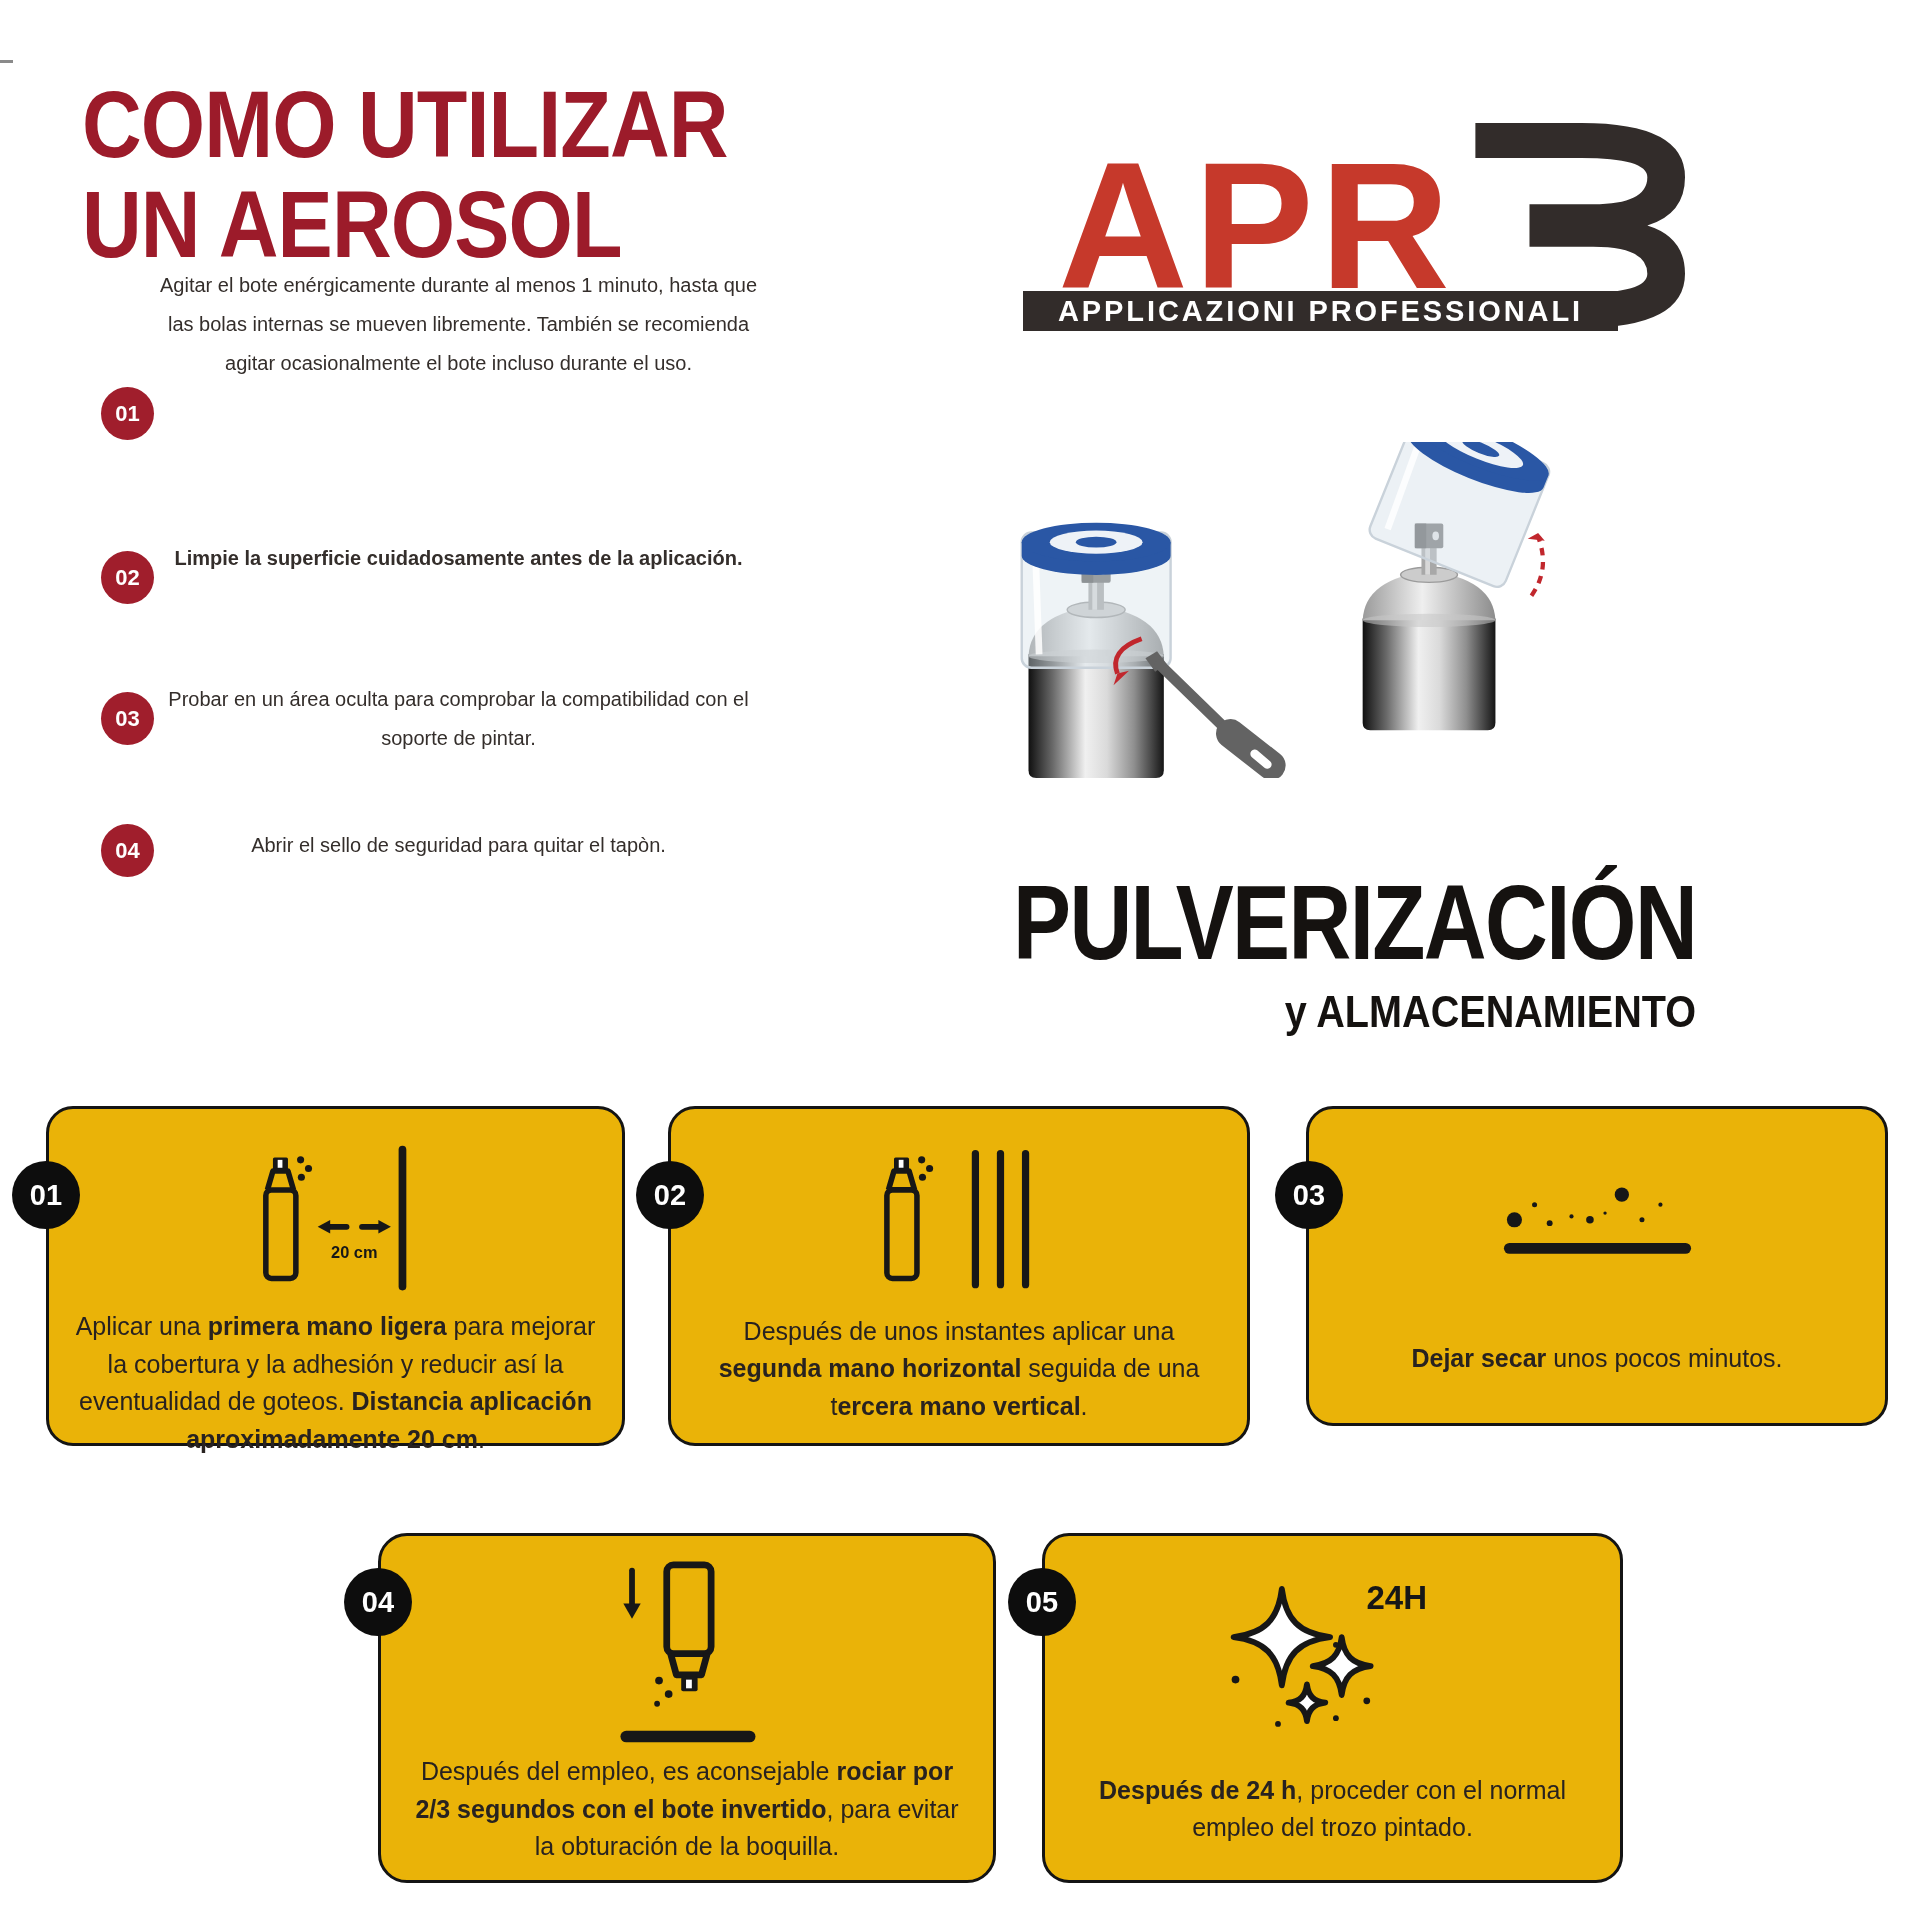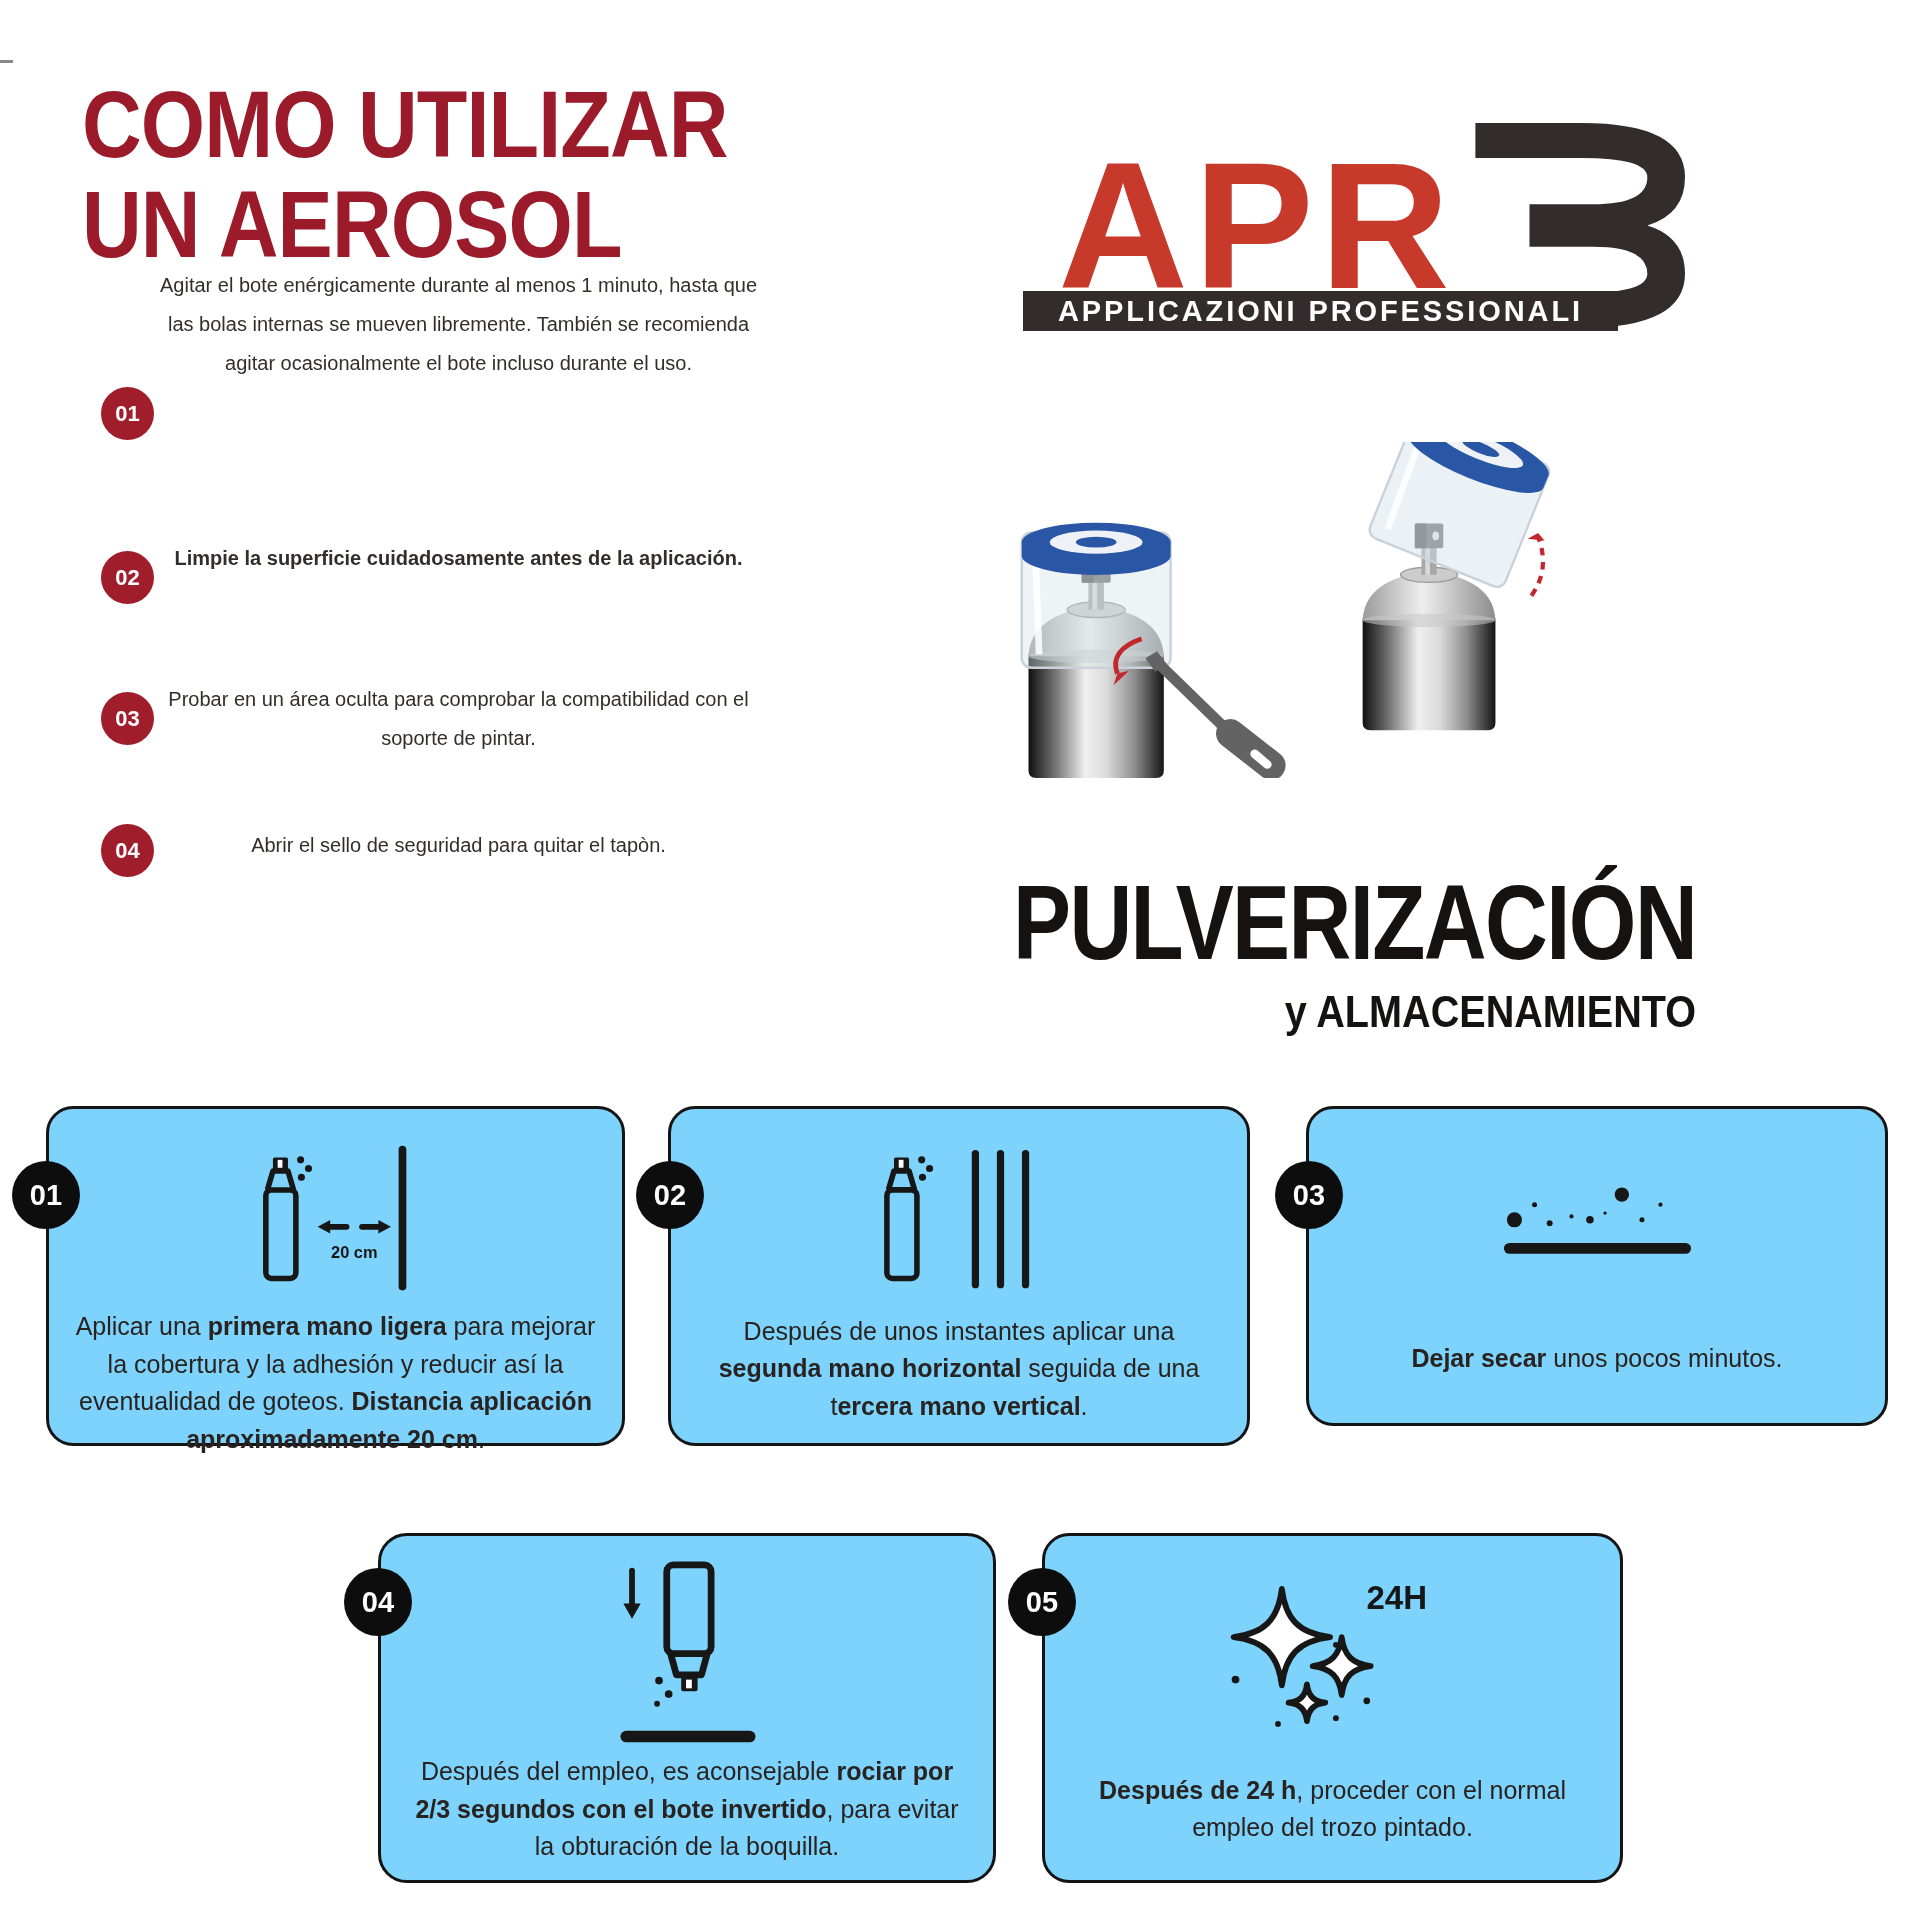--- a/index.html
+++ b/index.html
@@ -32,21 +32,21 @@
   
   .can-left{position:absolute;left:985px;top:488px;width:319px;height:290px;}
   .can-right{position:absolute;left:1332px;top:442px;width:251px;height:294px;}
 
   
   .section{position:absolute;right:235px;top:869px;display:flex;flex-direction:column;align-items:flex-end;}
   .sec-title{font-size:106px;font-weight:700;color:#151210;line-height:1;letter-spacing:-1.9px;transform:scaleX(.82);transform-origin:100% 50%;white-space:nowrap;}
   .sec-sub{margin-top:11.6px;font-size:44px;font-weight:700;color:#151210;transform:scaleX(.9);transform-origin:100% 50%;white-space:nowrap;}
 
   
-  .card{position:absolute;background:#7dd3fc;border:3.9px solid #141414;border-radius:27px;display:flex;flex-direction:column;box-sizing:border-box;}
+  .card{position:absolute;background:#eab308;border:3.9px solid #141414;border-radius:27px;display:flex;flex-direction:column;box-sizing:border-box;}
   .c1{left:46px;top:1106px;width:579px;height:340px;}
   .c2{left:668px;top:1106px;width:582px;height:340px;}
   .c3{left:1306px;top:1106px;width:582px;height:320px;}
   .c4{left:378px;top:1533px;width:618px;height:350px;border-radius:29px;}
   .c5{left:1042px;top:1533px;width:581px;height:350px;}
   .card-icon{height:174px;margin-top:25px;display:flex;align-items:center;justify-content:center;flex-shrink:0;}
   .c4 .card-icon,.c5 .card-icon{height:193px;margin-top:23px;}
   .card-text{flex:1;display:flex;align-items:center;justify-content:center;text-align:center;
              padding:0 23px 13.5px 23px;font-size:25px;line-height:1.5;color:#282220;}
   .card-text b{font-weight:700;}

